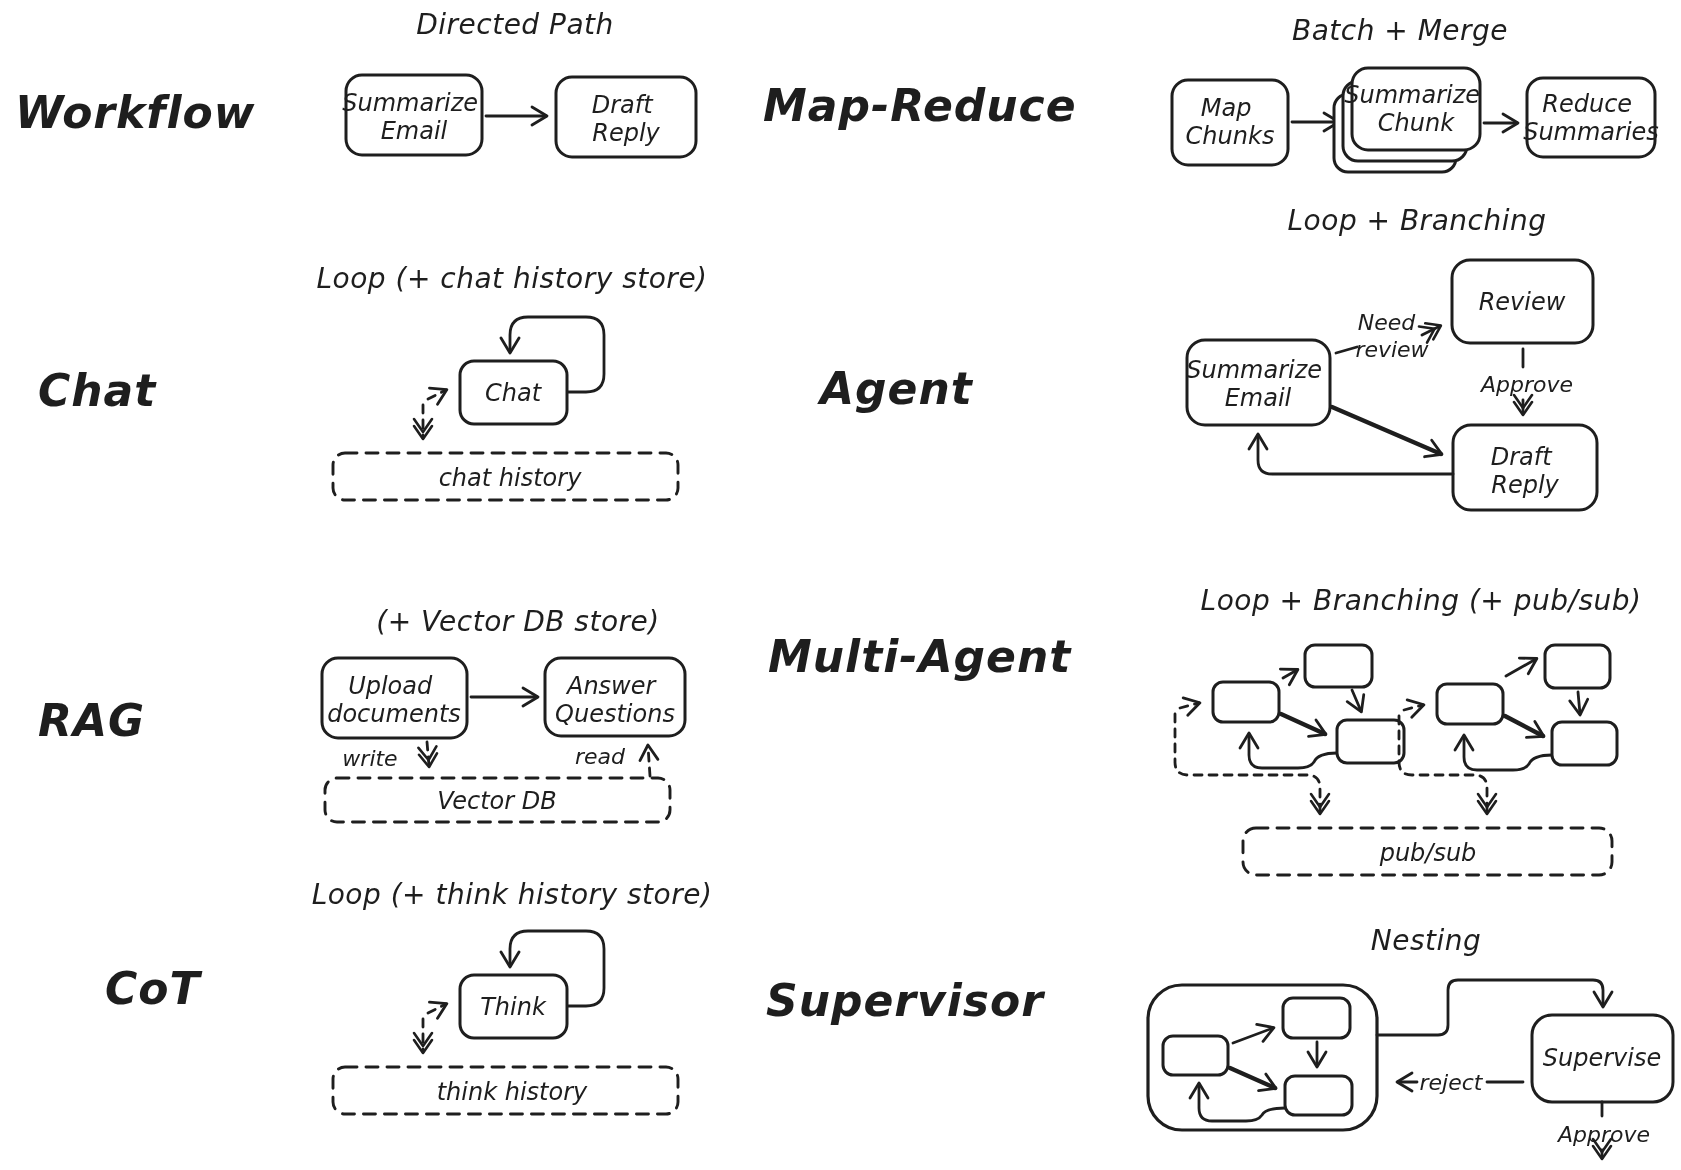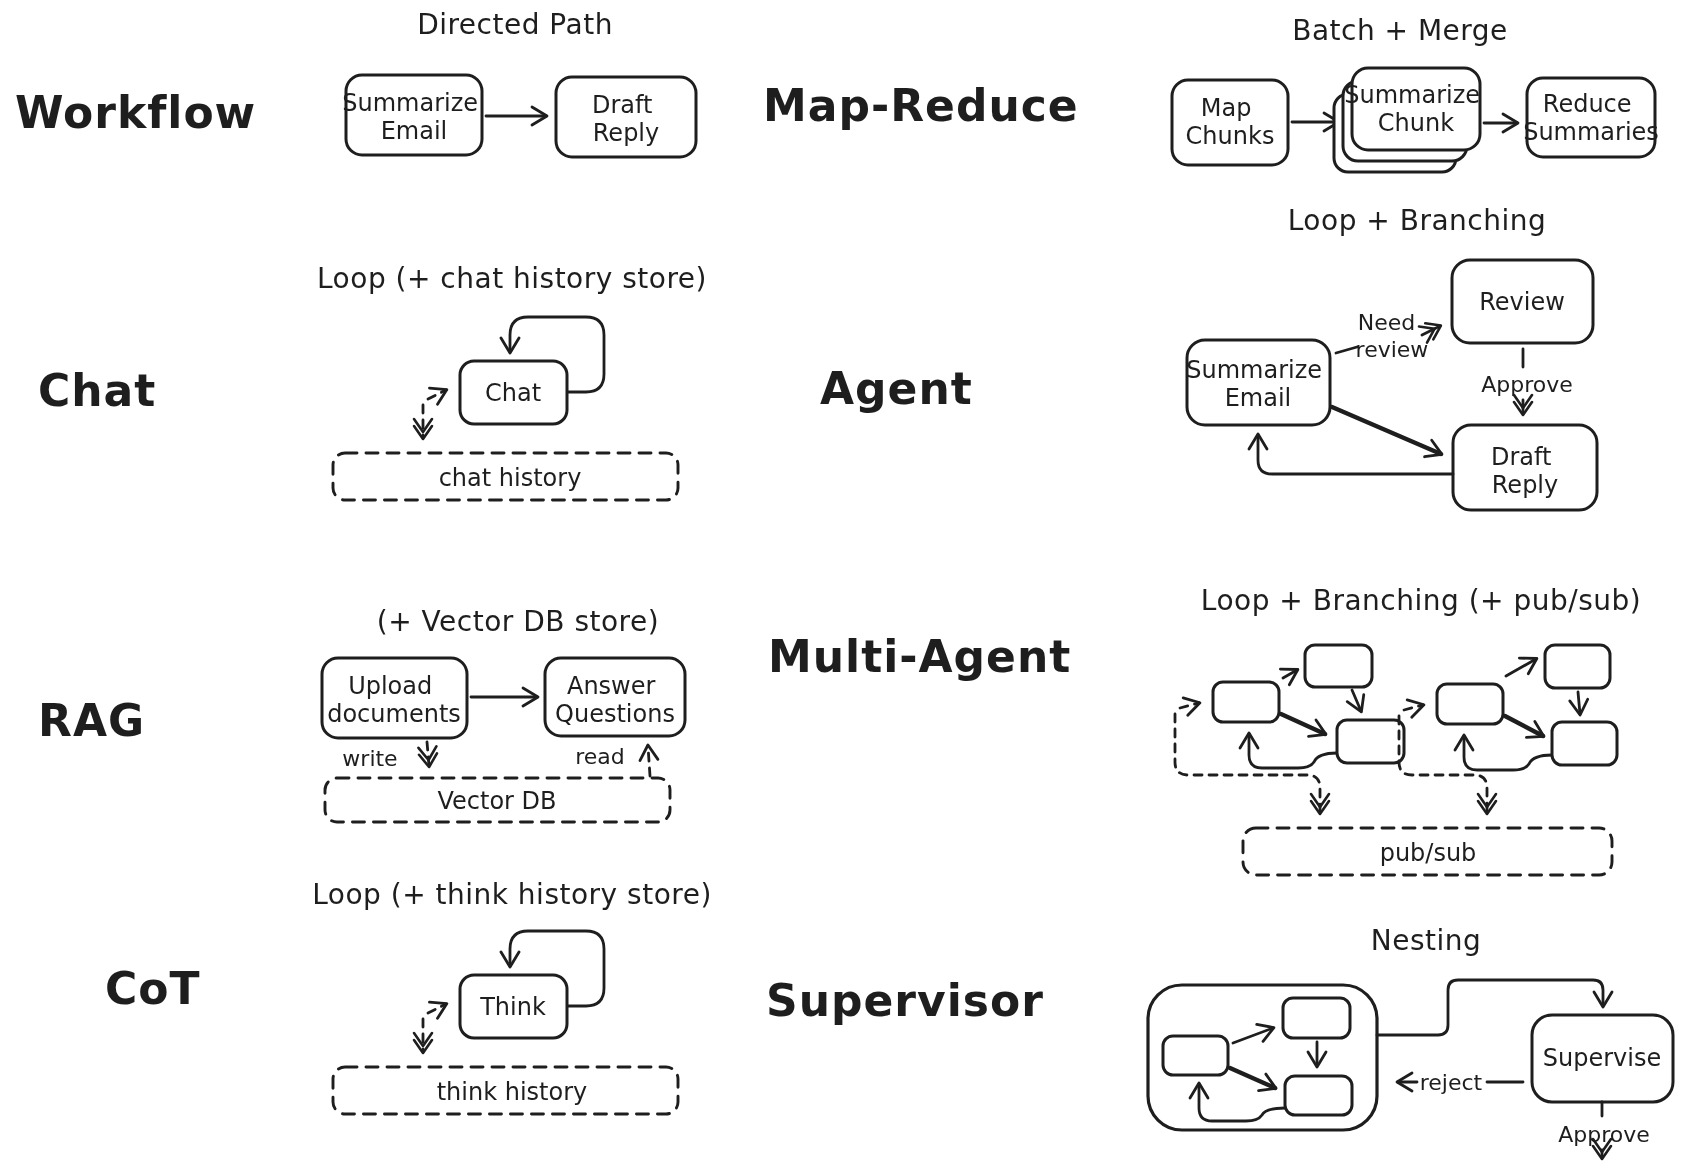--- a/index.html
+++ b/index.html
@@ -1,16 +1,16 @@
 <!DOCTYPE html>
 <html><head>
 <meta charset="utf-8">
 <style>
   html,body{margin:0;padding:0;background:#ffffff;}
-  .stage{width:1681px;height:1170px;position:relative;background:#ffffff;overflow:hidden;}
+  .stage{width:1681px;height:1170px;position:relative;background:#ffffff;overflow:hidden;font-style:italic;}
   svg{display:block;}
   text{fill:#1e1e1e;font-family:"DejaVu Sans",sans-serif;}
   .lbl{font-size:44px;font-weight:600;letter-spacing:1px;}
   .ttl{font-size:28px;font-weight:500;letter-spacing:0.5px;}
   .box{font-size:24px;font-weight:500;}
   .sm{font-size:22px;font-weight:500;}
   .stroke{fill:none;stroke:#1e1e1e;stroke-width:2.8;stroke-linecap:round;stroke-linejoin:round;}
   .node{fill:#ffffff;stroke:#1e1e1e;stroke-width:3;}
   .thick{stroke-width:4.4;}
   .dashl{stroke-dasharray:8 7;}

